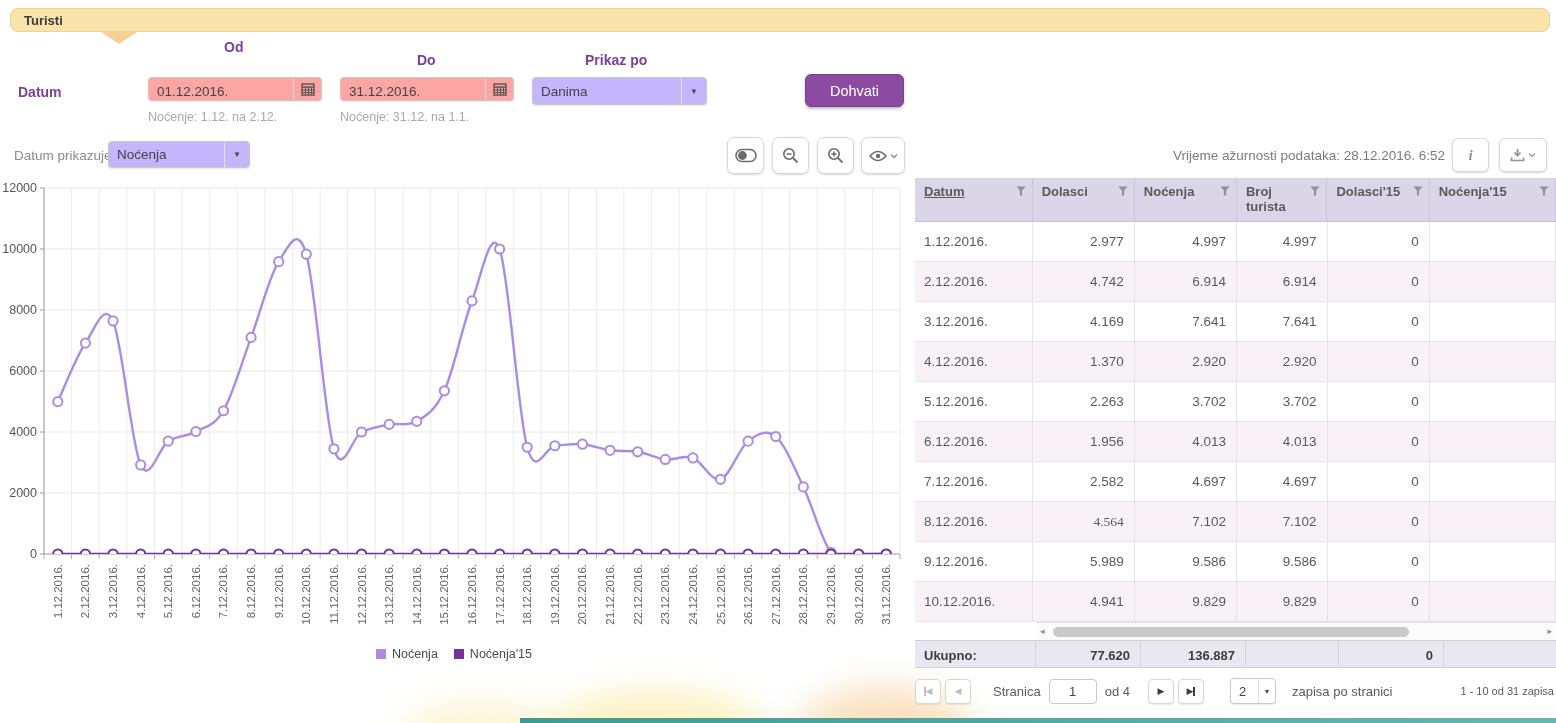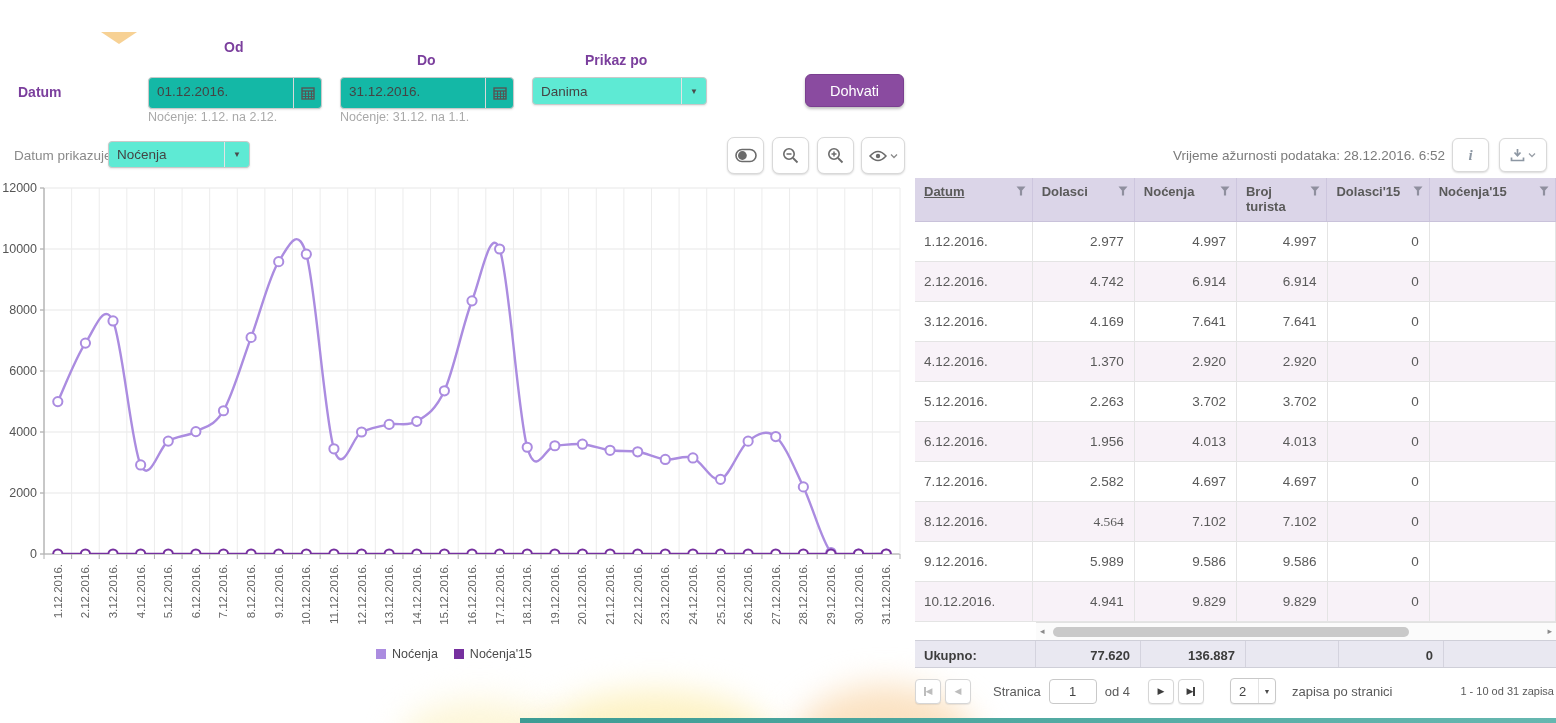--- a/index.html
+++ b/index.html
@@ -18,26 +18,26 @@
   
   .tab-bar { position:absolute; left:10px; top:8px; right:6px; height:24px; z-index:2;
     background:#fbe3ac; border:1px solid #f2d28f; border-radius:8px; display:flex; align-items:center; }
   .tab-title { font-size:13px; font-weight:bold; color:#3b3b3b; padding-left:13px; }
   .tab-arrow { position:absolute; left:101px; top:32px; width:0; height:0; z-index:2;
     border-left:18px solid transparent; border-right:18px solid transparent; border-top:12px solid #f7d194; }
 
   .plabel { position:absolute; color:#7b3f9d; font-weight:bold; font-size:14px; z-index:2; }
   .hint { position:absolute; color:#a9a9a9; font-size:12.5px; z-index:2; }
 
-  .date-input { position:absolute; width:174px; height:32px; background:#14b8a6; border:1px solid #c9c9c9;
+  .date-input { position:absolute; width:174px; height:24px; background:#fca5a5; border:1px solid #c9c9c9;
     border-radius:4px; display:flex; box-shadow:0 1px 2px rgba(0,0,0,.1); z-index:2; }
   .date-input .val { flex:1; font-size:13.5px; color:#444; padding:6px 0 0 8px; }
   .date-input .cal { width:28px; border-left:1px solid #d9d9d9; display:flex; align-items:center; justify-content:center; cursor:pointer; }
 
-  .select { position:absolute; background:#5eead4; border:1px solid #c9c9c9; border-radius:4px;
+  .select { position:absolute; background:#c4b5fd; border:1px solid #c9c9c9; border-radius:4px;
     display:flex; align-items:center; box-shadow:0 1px 2px rgba(0,0,0,.1); z-index:2; cursor:pointer; }
   .select .val { flex:1; padding-left:8px; font-size:13.5px; color:#444; border-right:1px solid #e3e3e3; height:100%; display:flex; align-items:center; }
   .select .arr { width:24px; text-align:center; color:#4a4a4a; font-size:8px; }
 
   .btn-primary { position:absolute; left:805px; top:74px; width:99px; height:33px; background:#8a4ba0;
     border:1px solid #7a3f90; border-radius:6px; color:#fff; font-size:14.5px; display:flex; align-items:center;
     justify-content:center; box-shadow:0 2px 3px rgba(0,0,0,.25); cursor:pointer; z-index:2; }
 
   .graf-label { position:absolute; left:14px; top:148px; font-size:13.5px; color:#8a8a8a; z-index:2; }
 
@@ -98,20 +98,23 @@
 </head>
 <body>
 
 <div class="app">
 
   <div class="blob b3"></div>
   <div class="blob b1"></div>
   <div class="blob b2"></div>
   <div class="teal-strip"></div>
 
+  <div class="tab-bar">
+    <span class="tab-title">Turisti</span>
+  </div>
   <div class="tab-arrow"></div>
 
   <div class="plabel" style="left:224px; top:39px;">Od</div>
   <div class="plabel" style="left:417px; top:52px;">Do</div>
   <div class="plabel" style="left:585px; top:52px;">Prikaz po</div>
   <div class="plabel" style="left:18px; top:84px;">Datum</div>
 
   <div class="date-input" style="left:148px; top:77px;">
     <div class="val">01.12.2016.</div>
     <div class="cal">

